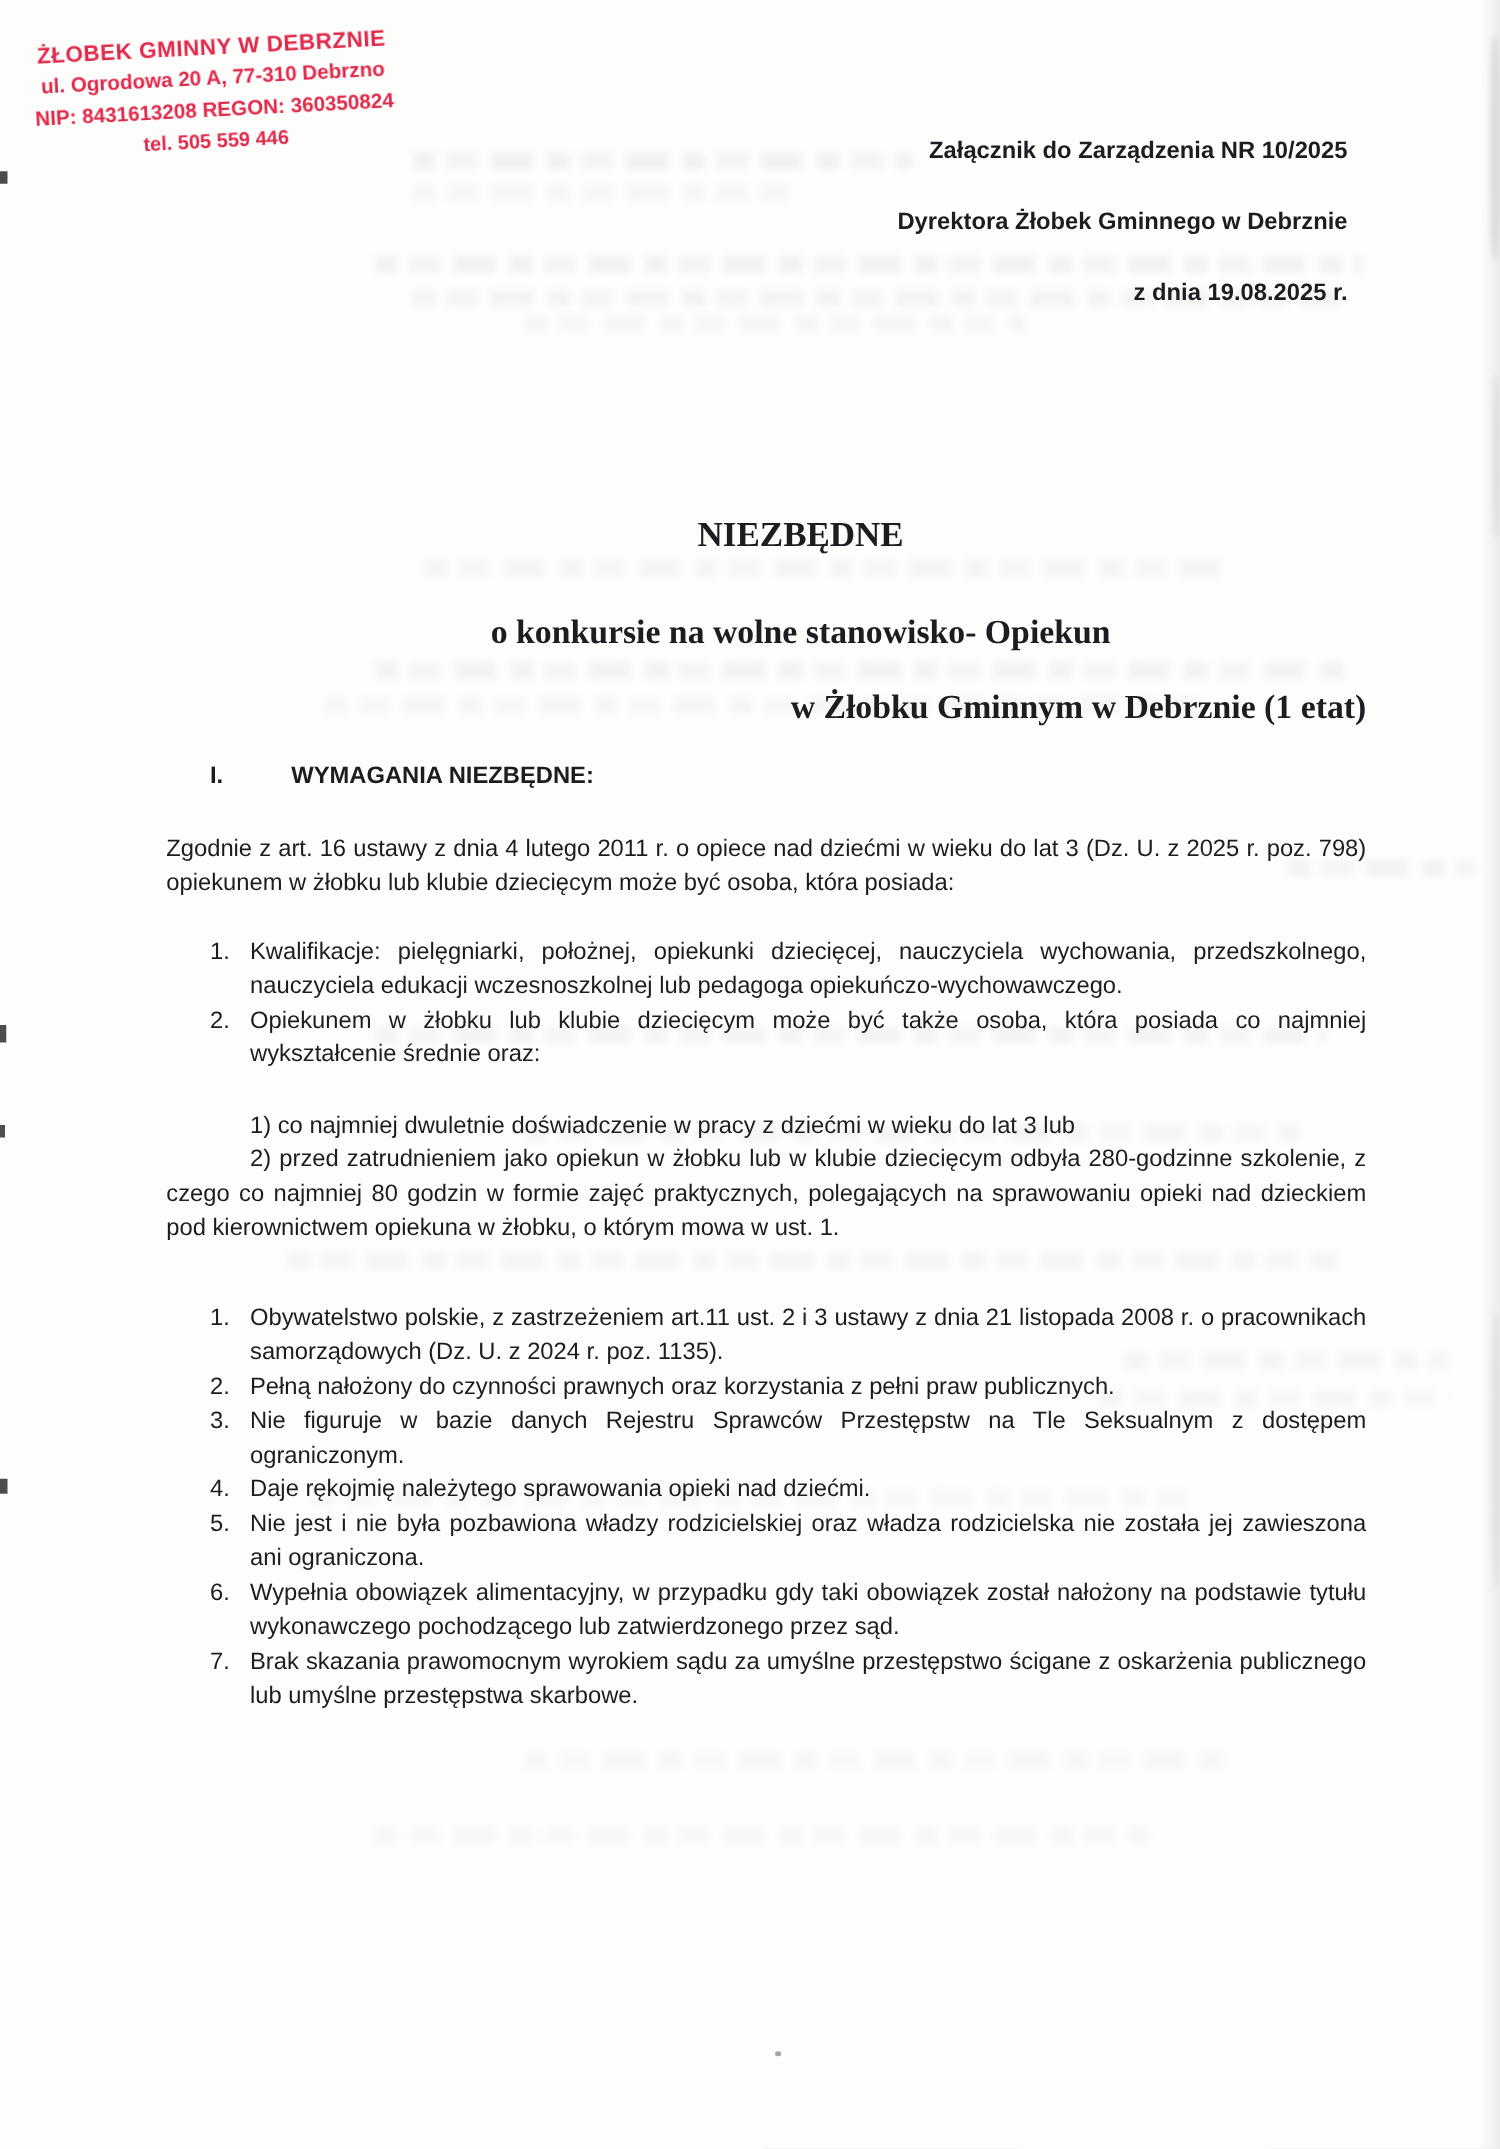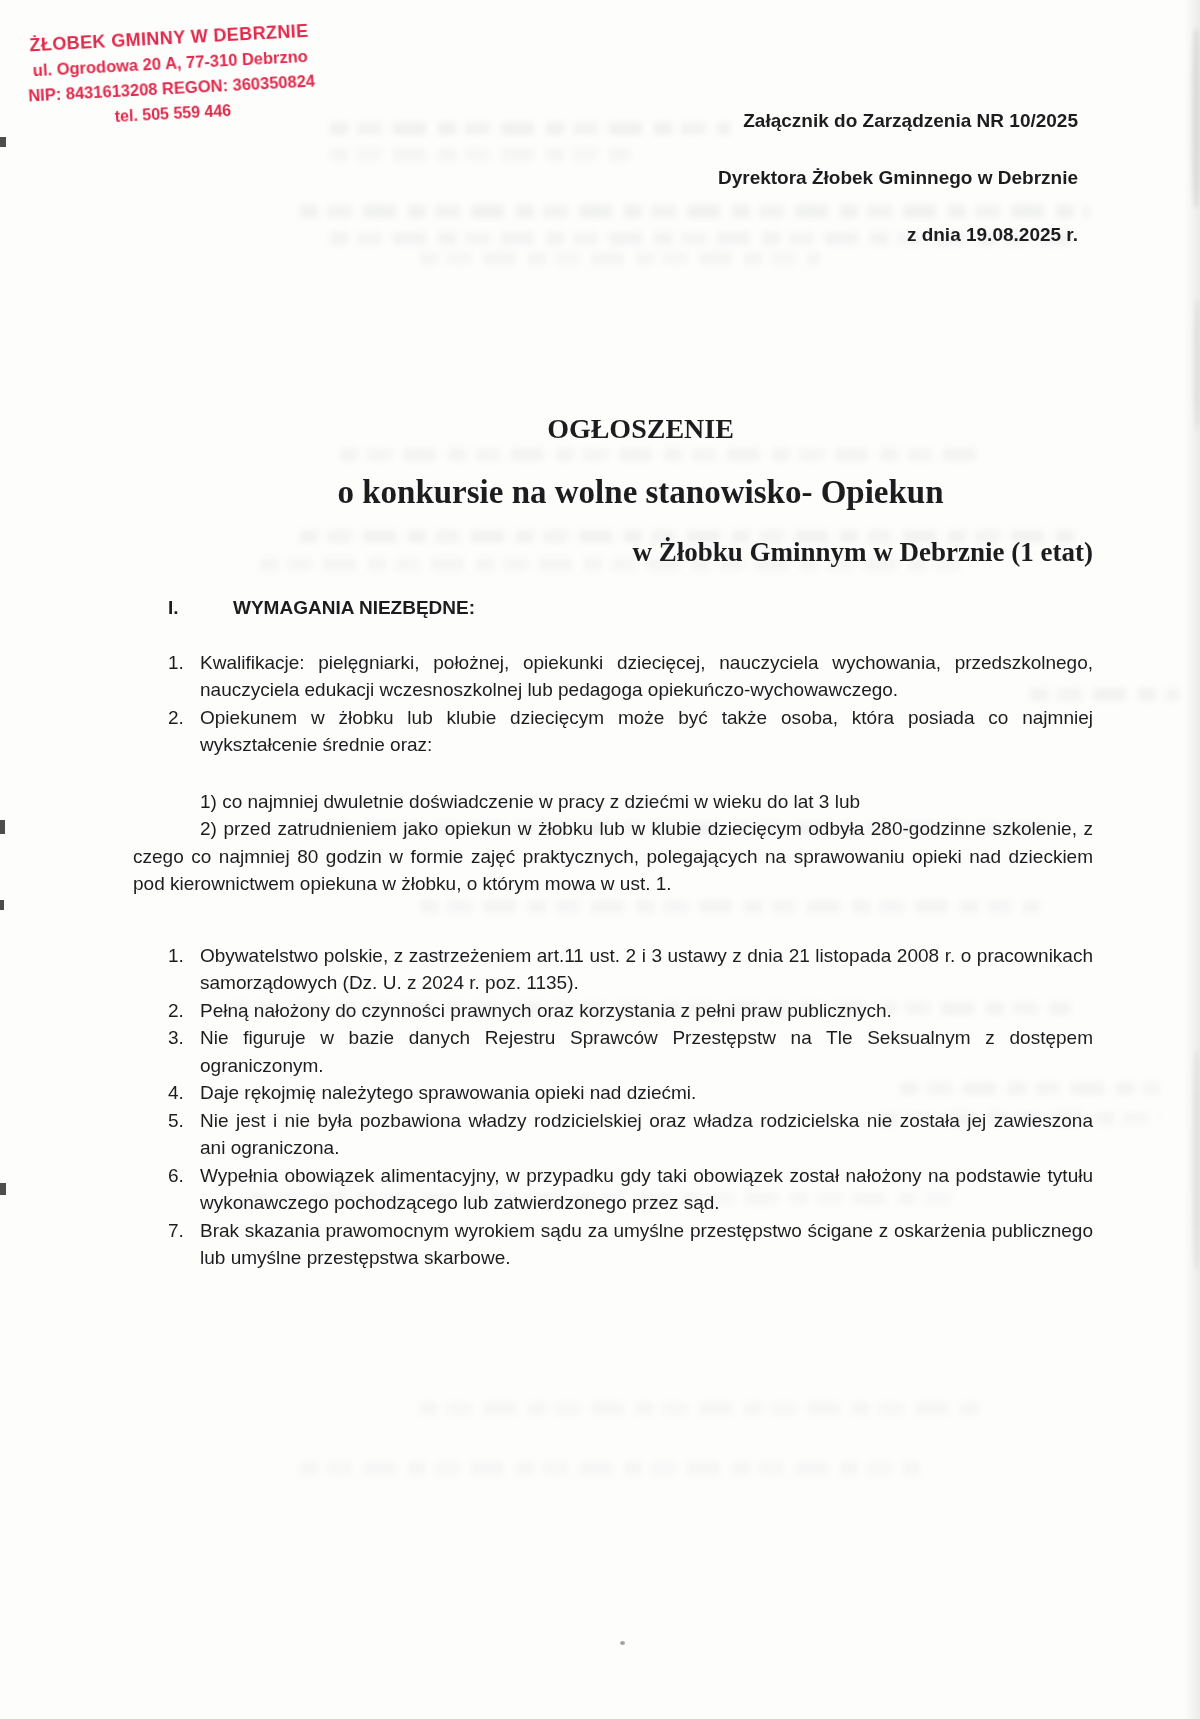--- a/index.html
+++ b/index.html
@@ -33,21 +33,21 @@
   .content{
     position:absolute;left:133px;top:0;width:960px;padding-top:412px;
   }
   .title-block{
     text-align:center;
     font-family:"Liberation Serif", serif;
     font-weight:700;
     padding-left:55px;
   }
   .doc-title{font-size:28px;line-height:34px;}
-  .doc-sub1{font-size:33px;line-height:32px;margin-top:30px;}
+  .doc-sub1{font-size:27px;line-height:32px;margin-top:43px;}
   .doc-sub2{font-size:27px;line-height:32px;margin-top:28px;text-align:right;}
   .body-text{font-size:19px;line-height:27.5px;}
   .employment{margin-top:60px;}
   .employment .lbl{font-weight:700;}
   .employment .val{margin-left:6px;}
   .sec-heading{
     display:flex;margin-top:26px;font-weight:700;
   }
   .sec-heading .roman{width:65px;margin-left:35px;flex:none;}
   .para{
@@ -152,31 +152,32 @@
 
   <div class="ref">
     <div>Załącznik do Zarządzenia NR 10/2025</div>
     <div>Dyrektora Żłobek Gminnego w Debrznie</div>
     <div>z dnia 19.08.2025 r.</div>
   </div>
 
   <div class="content body-text">
 
     <div class="title-block">
-      <div class="doc-title">OGŁOSZENIE</div>
+      <div class="doc-title">NIEZBĘDNE</div>
       <div class="doc-sub1">o konkursie na wolne stanowisko- Opiekun</div>
       <div class="doc-sub2">w Żłobku Gminnym w Debrznie (1 etat)</div>
     </div>
 
 
     <div class="sec-heading">
       <span class="roman">I.</span>
       <span>WYMAGANIA NIEZBĘDNE:</span>
     </div>
 
+    <div class="para">Zgodnie z art. 16 ustawy z dnia 4 lutego 2011 r. o opiece nad dziećmi w wieku do lat 3 (Dz. U. z 2025 r. poz. 798) opiekunem w żłobku lub klubie dziecięcym może być osoba, która posiada:</div>
 
     <div class="olist">
       <div class="li">
         <span class="num">1.</span>
         <span class="txt">Kwalifikacje: pielęgniarki, położnej, opiekunki dziecięcej, nauczyciela wychowania, przedszkolnego, nauczyciela edukacji wczesnoszkolnej lub pedagoga opiekuńczo-wychowawczego.</span>
       </div>
       <div class="li">
         <span class="num">2.</span>
         <span class="txt">Opiekunem w żłobku lub klubie dziecięcym może być także osoba, która posiada co najmniej wykształcenie średnie oraz:</span>
       </div>

